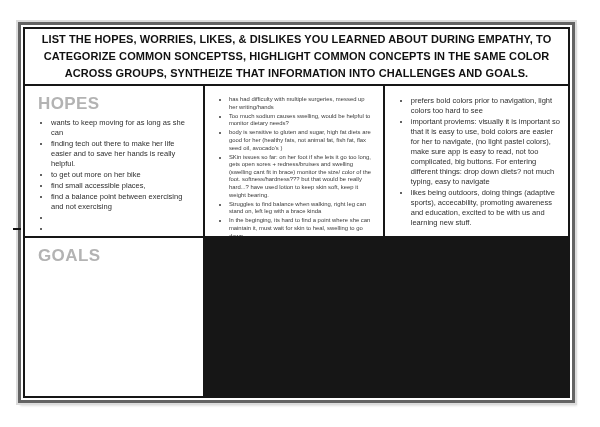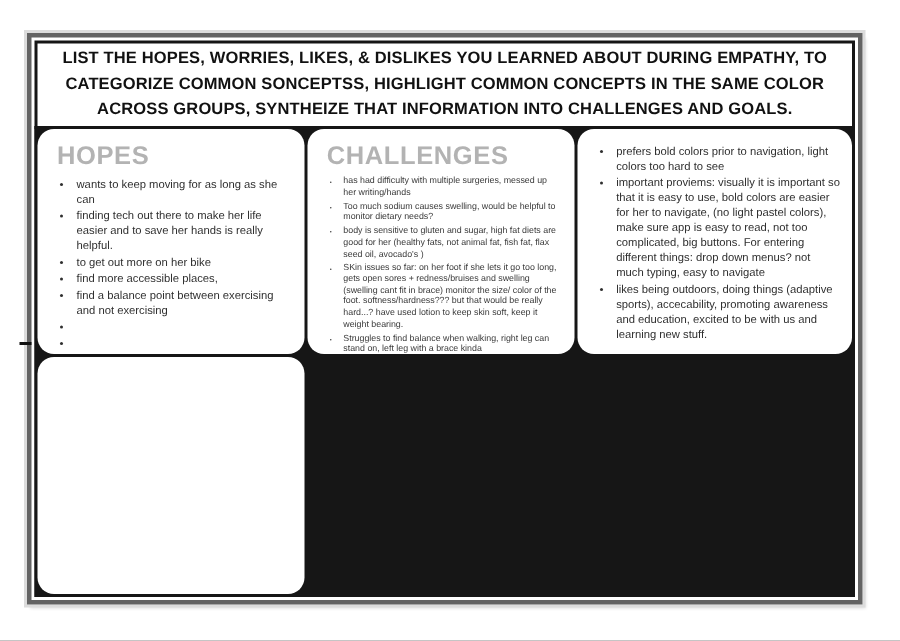--- a/index.html
+++ b/index.html
@@ -55,21 +55,20 @@
     background: #161616;
     box-sizing: border-box;
     border: 2px solid #161616;
     min-height: 0;
   }
   .cell {
     background: #ffffff;
     box-sizing: border-box;
     padding: 8px 8px 4px 13px;
     overflow: hidden;
-    border-radius: 11px;
   }
   .cell h2 {
     margin: 0 0 4px 0;
     font-size: 17px;
     font-weight: 700;
     color: #b3b3b3;
     letter-spacing: 0.4px;
   }
   .cell ul {
     margin: 2px 0 0 0;
@@ -112,50 +111,50 @@
     </div>
 
     <div class="grid">
 
       <div class="cell">
         <h2>HOPES</h2>
         <ul>
             <li>wants to keep moving for as long as she can</li>
             <li>finding tech out there to make her life easier and to save her hands is really helpful.</li>
             <li>to get out more on her bike</li>
-            <li>find more accessible places,</li>
+            <li>find small accessible places,</li>
             <li>find a balance point between exercising and not exercising</li>
             <li></li>
             <li></li>
             <li></li>
           </ul>
       </div>
 
 
       <div class="cell dense">
-        <h2>CHALLENGES</h2>
         <ul>
             <li>has had difficulty with multiple surgeries, messed up her writing/hands</li>
             <li>Too much sodium causes swelling, would be helpful to monitor dietary needs?</li>
             <li>body is sensitive to gluten and sugar, high fat diets are good for her (healthy fats, not animal fat, fish fat, flax seed oil, avocado's )</li>
             <li>SKin issues so far: on her foot if she lets it go too long, gets open sores + redness/bruises and swelling (swelling cant fit in brace) monitor the size/ color of the foot. softness/hardness??? but that would be really hard...? have used lotion to keep skin soft, keep it weight bearing.</li>
             <li>Struggles to find balance when walking, right leg can stand on, left leg with a brace kinda</li>
             <li>In the beginging, its hard to find a point where she can maintain it, must wait for skin to heal, swelling to go down</li>
           </ul>
       </div>
 
       <div class="cell">
         <ul>
             <li>prefers bold colors prior to navigation, light colors too hard to see</li>
-            <li>important proviems: visually it is important so that it is easy to use, bold colors are easier for her to navigate, (no light pastel colors), make sure app is easy to read, not too complicated, big buttons. For entering different things: drop down menus? not much typing, easy to navigate</li>
+            <li>important proviems: visually it is important so that it is easy to use, bold colors are easier for her to navigate, (no light pastel colors), make sure app is easy to read, not too complicated, big buttons. For entering different things: drop down diets? not much typing, easy to navigate</li>
             <li>likes being outdoors, doing things (adaptive sports), accecability, promoting awareness and education, excited to be with us and learning new stuff.</li>
           </ul>
       </div>
 
 
       <div class="cell">
+        <h2>GOALS</h2>
       </div>
 
     </div>
   </div>
 </div>
 
 <div class="edge-mark"></div>
 
 </body></html>

